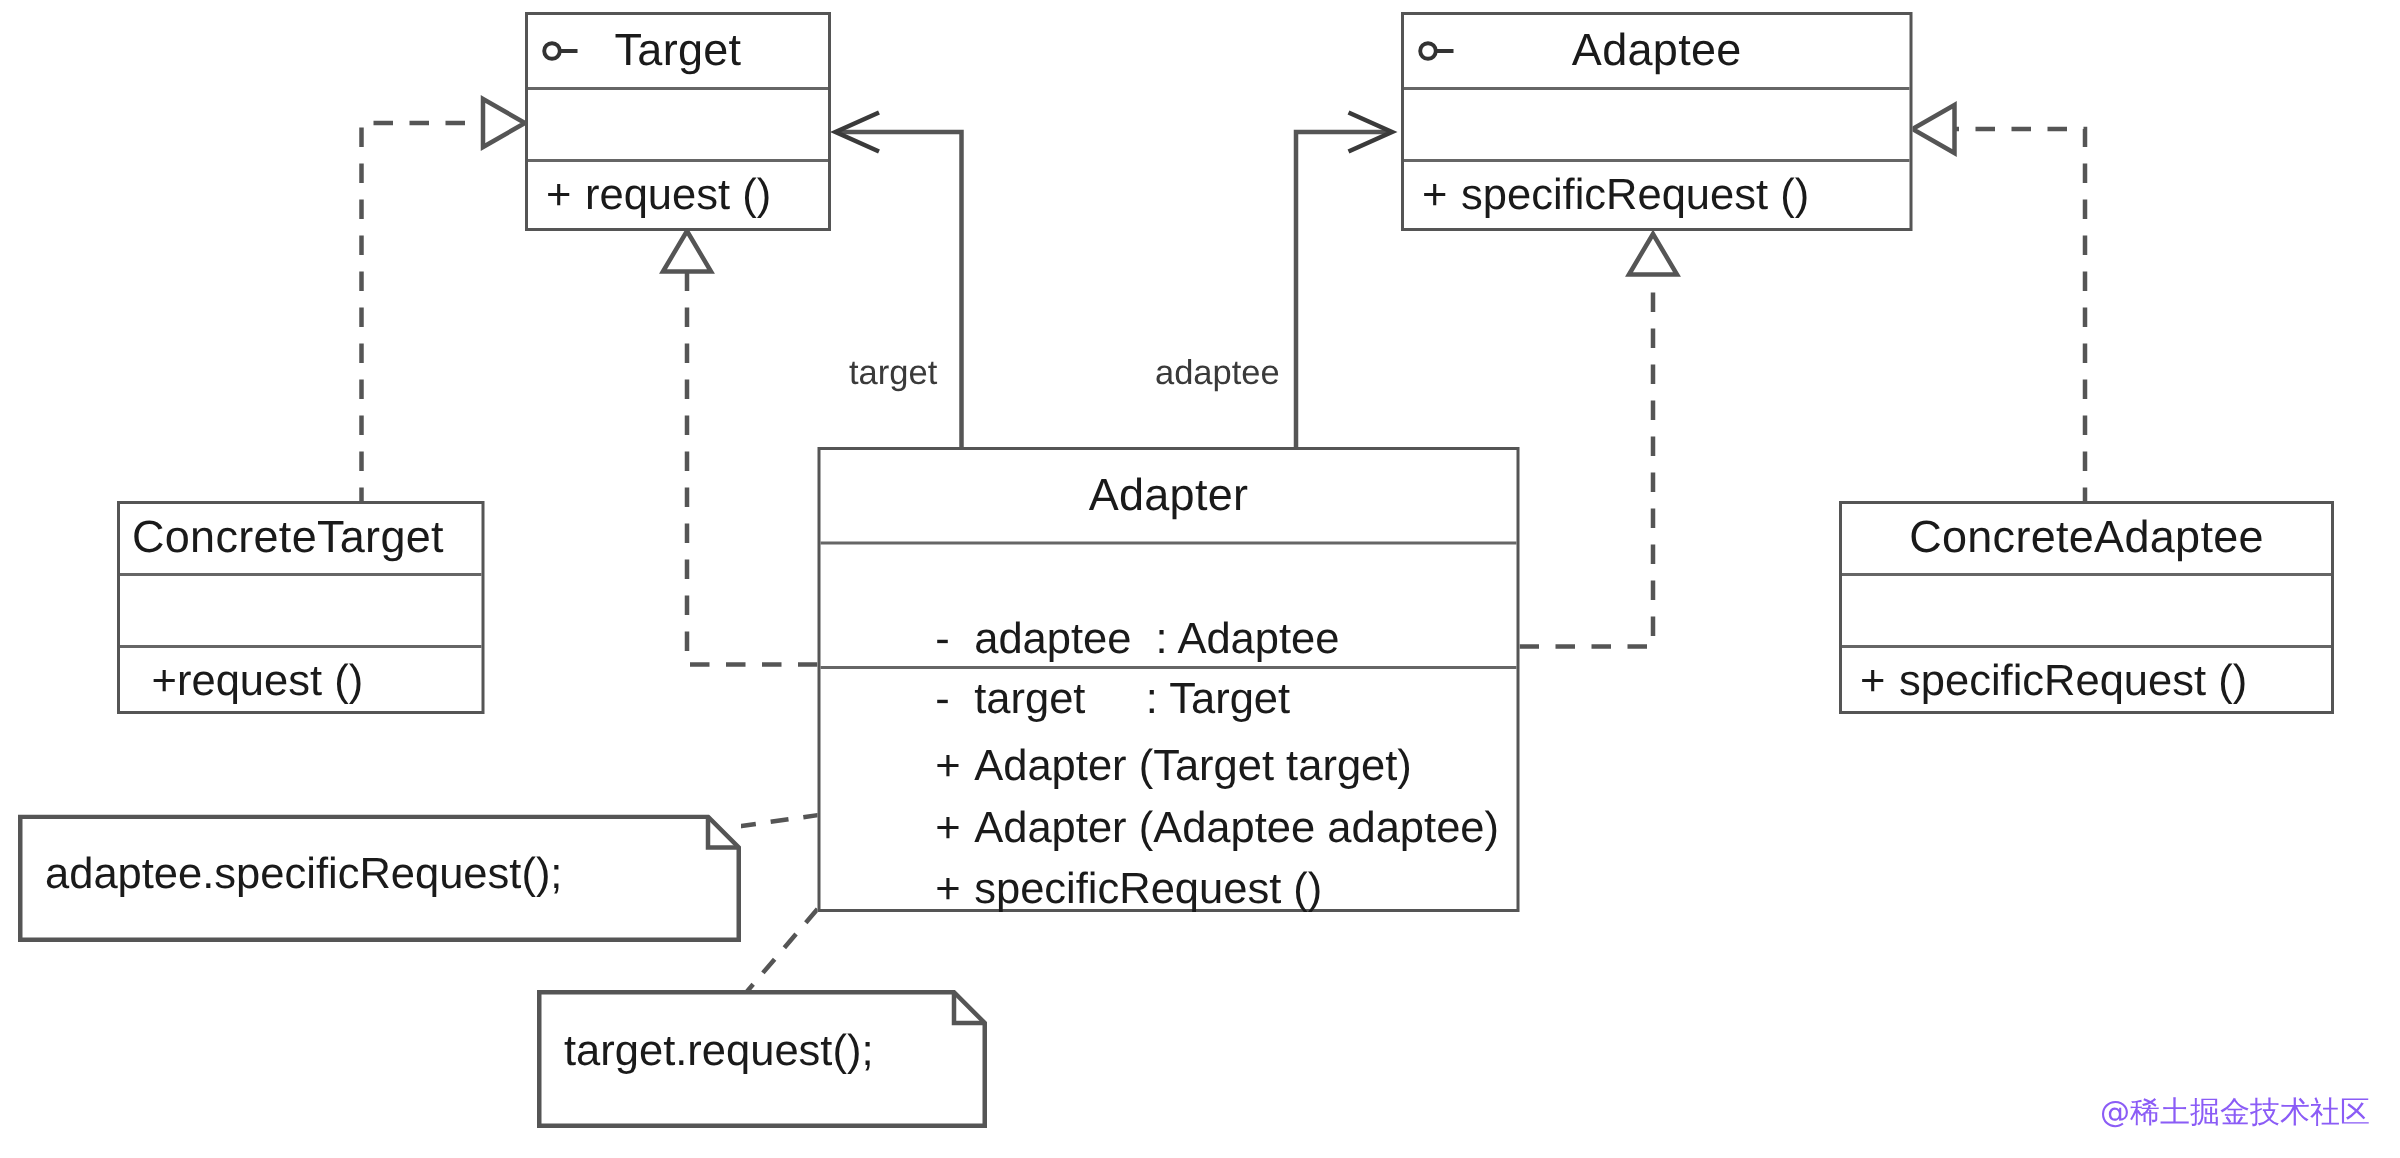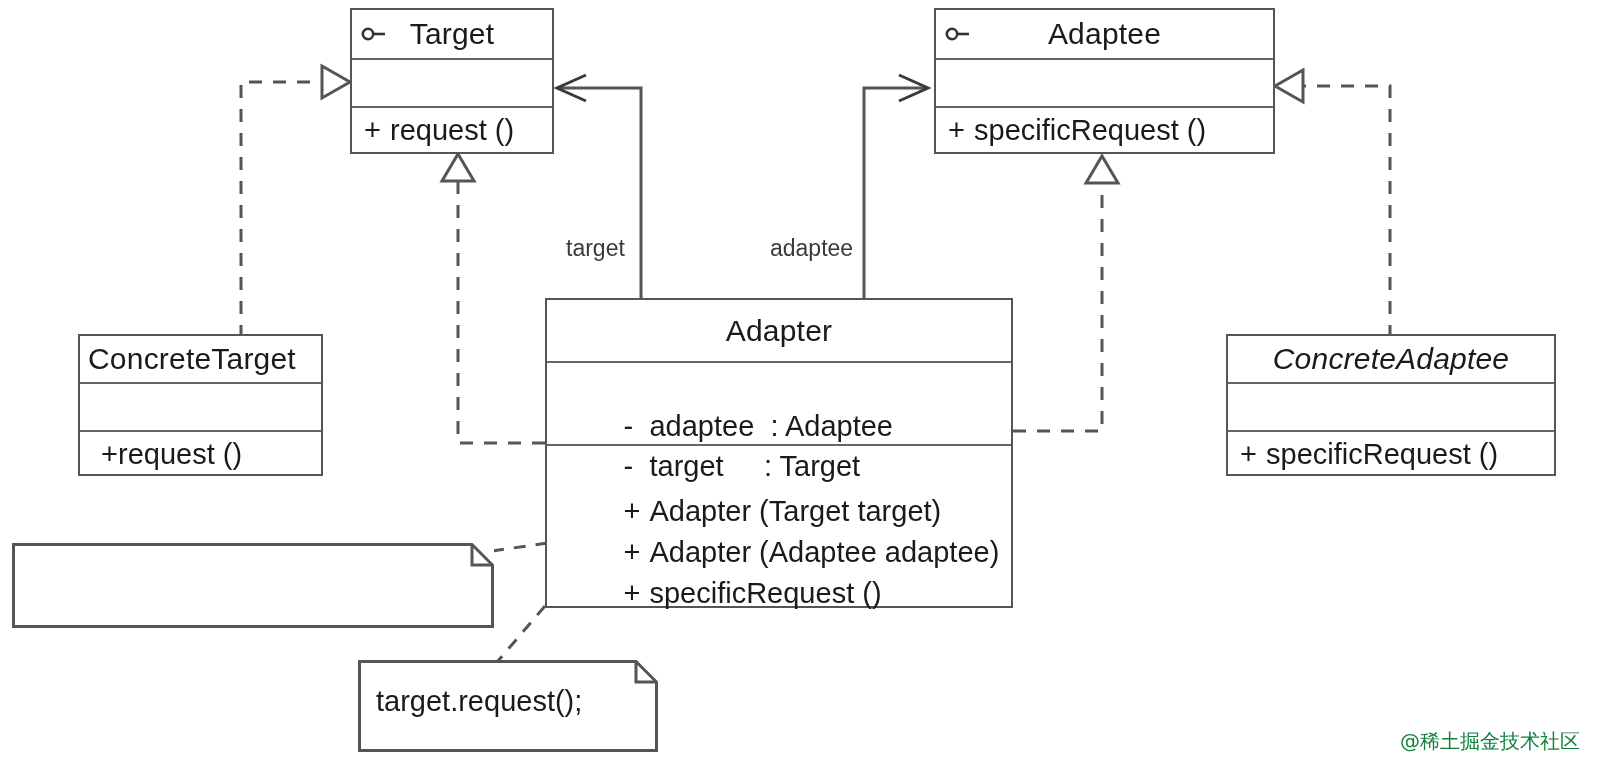--- a/index.html
+++ b/index.html
@@ -15,21 +15,21 @@
   .member{font-size:29px;padding-left:12px;white-space:pre;}
   .member .vis{display:inline-block;width:26px;}
   .ifc-icon{position:absolute;left:9px;top:50%;transform:translateY(-50%);
             width:30px;height:14px;}
 
   .note{position:absolute;box-sizing:border-box;background:#fff;}
   .note .txt{position:absolute;left:18px;font-size:29px;white-space:pre;}
 
   .edgelabel{position:absolute;font-size:23px;color:#3a3a3a;white-space:pre;}
 
-  .watermark{position:absolute;font-size:20px;color:#15803d;white-space:pre;
+  .watermark{position:absolute;font-size:20px;color:#8b5cf6;white-space:pre;
              font-family:"DejaVu Sans",sans-serif;}
 </style>
 </head>
 <body>
 
 <div id="canvas">
 
   <svg class="layer" viewBox="0 0 1600 772">
     <g fill="none" stroke="#555" stroke-width="3">
 
@@ -107,21 +107,21 @@
     <div class="row title" style="height:46px;justify-content:flex-start;padding-left:8px;">
       <span>ConcreteTarget</span>
     </div>
     <div class="row sep" style="height:48px;"></div>
     <div class="row sep member" style="height:46px;">
       <span class="vis">+</span><span>request ()</span>
     </div>
   </div>
 
   <div class="umlbox" style="left:1226px;top:334px;width:330px;height:142px;">
-    <div class="row title" style="height:46px;font-style:italic;">
+    <div class="row title" style="height:46px;">
       <span>ConcreteAdaptee</span>
     </div>
     <div class="row sep" style="height:48px;"></div>
     <div class="row sep member" style="height:46px;">
       <span class="vis">+</span><span>specificRequest ()</span>
     </div>
   </div>
 
   <div class="umlbox" style="left:545px;top:298px;width:468px;height:310px;">
     <div class="row title" style="height:61px;">
@@ -151,20 +151,21 @@
   </div>
 
   <div class="edgelabel" style="left:566px;top:235px;">target</div>
   <div class="edgelabel" style="left:770px;top:235px;">adaptee</div>
 
   <div class="note" style="left:12px;top:543px;width:482px;height:85px;">
     <svg width="482" height="85" viewBox="0 0 482 85">
       <path d="M 1.5,1.5 L 460,1.5 L 480.5,22 L 480.5,83.5 L 1.5,83.5 Z" fill="#fff" stroke="#555" stroke-width="3"></path>
       <path d="M 460,1.5 L 460,22 L 480.5,22" fill="none" stroke="#555" stroke-width="3"></path>
     </svg>
+    <span class="txt" style="top:24px;">adaptee.specificRequest();</span>
   </div>
 
   <div class="note" style="left:358px;top:660px;width:300px;height:92px;">
     <svg width="300" height="92" viewBox="0 0 300 92">
       <path d="M 1.5,1.5 L 278,1.5 L 298.5,22 L 298.5,90.5 L 1.5,90.5 Z" fill="#fff" stroke="#555" stroke-width="3"></path>
       <path d="M 278,1.5 L 278,22 L 298.5,22" fill="none" stroke="#555" stroke-width="3"></path>
     </svg>
     <span class="txt" style="top:25px;">target.request();</span>
   </div>
 

